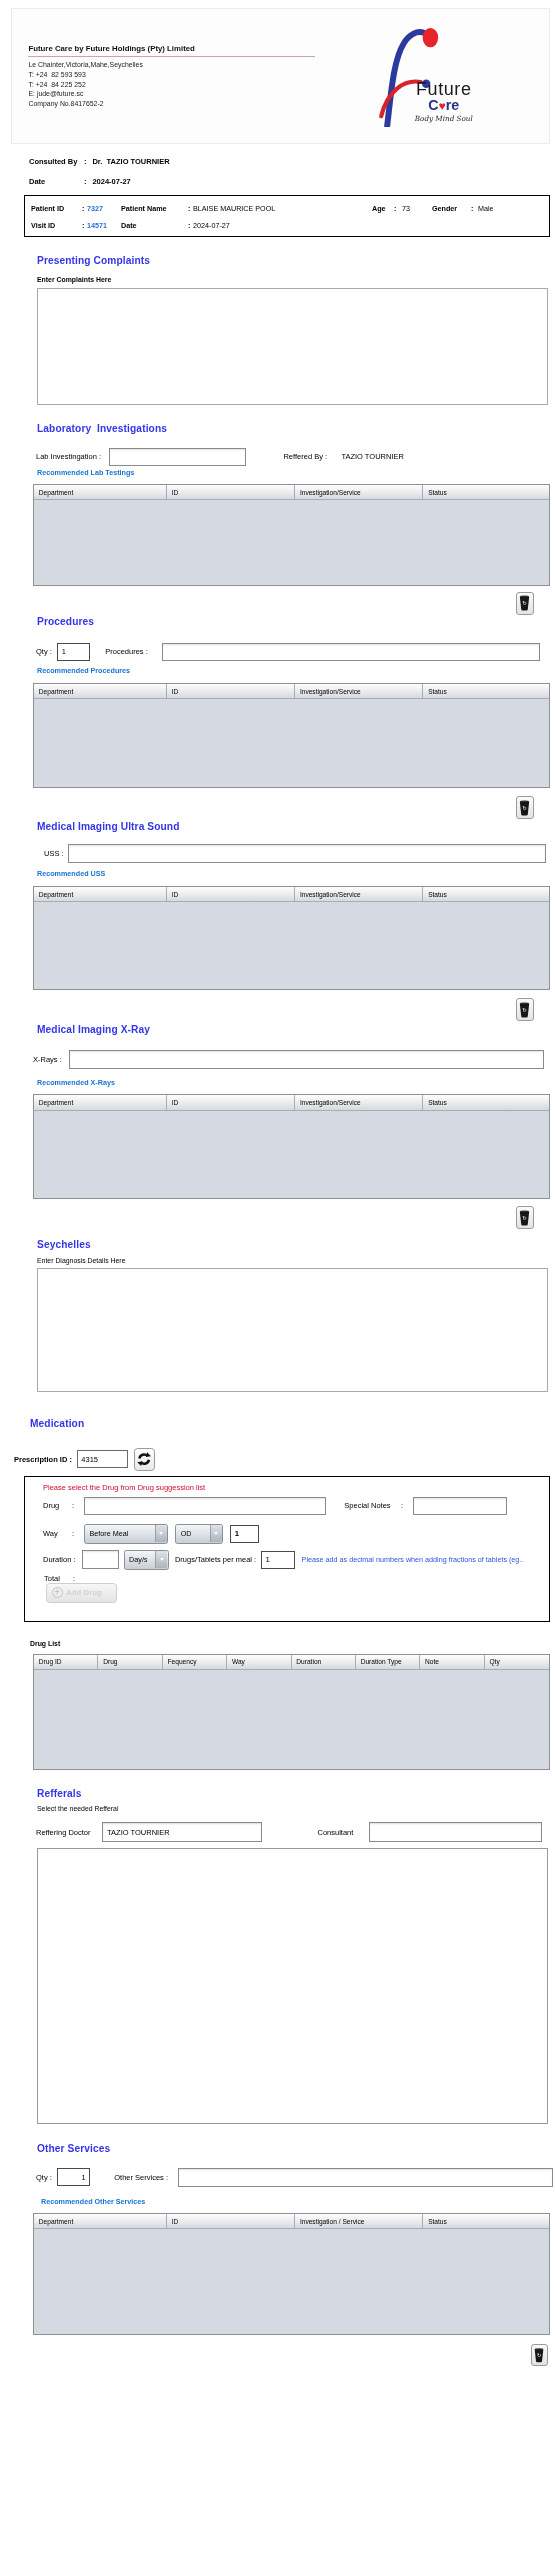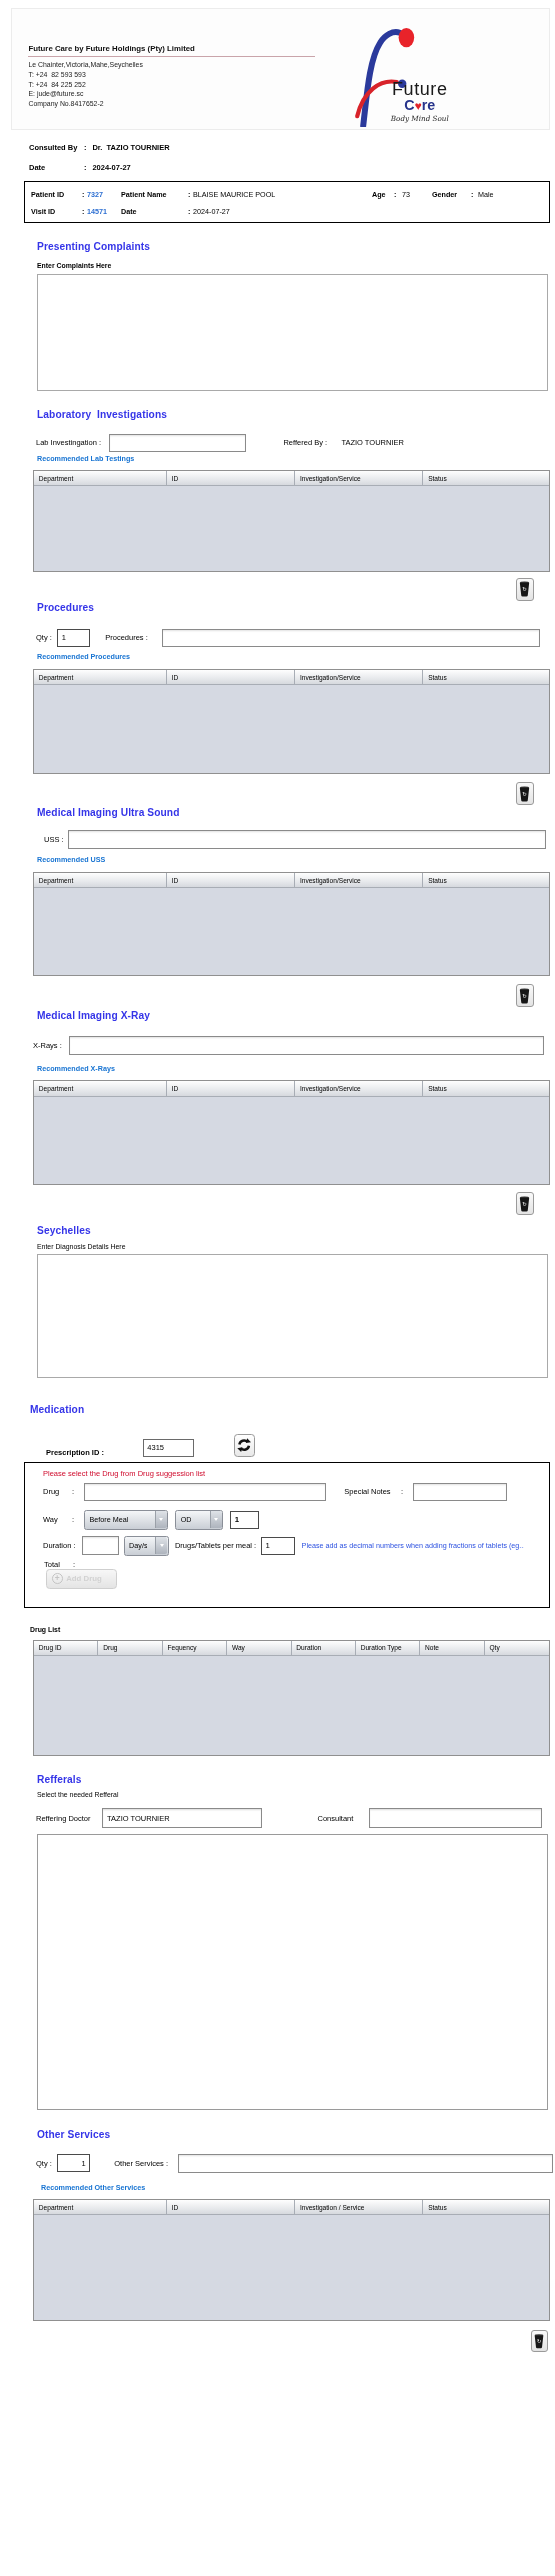--- a/index.html
+++ b/index.html
@@ -1,26 +1,26 @@
 <!DOCTYPE html>
 <html style="font-size:9.6px"><head>
 <meta charset="utf-8">
 <style>
   * { margin:0; padding:0; box-sizing:border-box; }
   body { background:#fff; font-family:"Liberation Sans", sans-serif; }
   .page { width:556px; height:2576px; background:#fff; overflow:hidden; position:relative; }
 
   
-  .header-panel { position:relative; margin:8.4px 6px 0 10.8px; width:539px; height:122px;
+  .header-panel { position:relative; margin:8.4px 6px 0 10.8px; width:539px; height:136px;
                   background:#fdfdfd; border:0.6px solid #ececec; }
   .company-info { position:absolute; left:16.7px; top:35px; width:287px; }
   .company-name { font-size:7.8px; font-weight:bold; color:#111; padding-bottom:2.4px;
                   border-bottom:1.2px solid #c9a4aa; margin-bottom:3.6px; white-space:pre; }
   .company-line { font-size:6.9px; color:#222; line-height:9.6px; white-space:pre; }
-  .logo { position:absolute; right:68px; top:15.5px; width:137px; height:102px; }
+  .logo { position:absolute; right:44px; top:15.5px; width:137px; height:102px; }
   .logo-f { position:absolute; left:0; top:0; }
   .logo-text { position:absolute; left:47px; top:55px; text-align:center; }
   .logo-future { font-size:18px; color:#1a1a1a; letter-spacing:0.6px; line-height:18px; }
   .logo-care { font-size:14.3px; font-weight:bold; color:#27348b; line-height:15.5px; }
   .heart-icon::before { content:"\2665"; color:#e0232a; font-size:12px; }
   .logo-tagline { font-family:"DejaVu Serif", serif; font-style:italic; font-size:7.2px; color:#222; line-height:10.8px; }
 
   
   .consult-row { margin:12.6px 0 0 29px; font-size:7.5px; font-weight:bold; color:#000; display:flex; }
   .consult-row .lbl { width:55px; white-space:pre; }
@@ -58,21 +58,21 @@
   .tbody { background:#d5d9e2; }
 
   
   .trash-row { display:flex; justify-content:flex-end; }
   .trash-btn { width:18.5px; height:23px; border:0.6px solid #9a9a9a; border-radius:3px;
                background:linear-gradient(#fafafa,#e3e3e3); display:flex; align-items:center; justify-content:center; cursor:pointer; }
   .inset-right { padding-right:22px; }
   .edge-right { padding-right:8.4px; }
 
   
-  .presc-row { display:flex; align-items:flex-end; margin-left:46px;gap:34px; }
+  .presc-row { display:flex; align-items:center; margin-left:14px; }
   .presc-label { font-size:7.5px; font-weight:bold; white-space:pre; }
   .presc-input { border:1.2px solid #6a6a6a; width:51px; height:18px; font-size:7.5px; padding:0 3.6px;
                  font-family:"Liberation Sans", sans-serif; margin-left:4.8px; }
   .refresh-btn { width:21.5px; height:23px; margin-left:6px; border:0.6px solid #9a9a9a; border-radius:3.6px;
                  background:linear-gradient(#ffffff,#e8e8e8); display:flex; align-items:center; justify-content:center; cursor:pointer; }
   .med-box { position:relative; margin:4.8px 6px 0 24px; width:526px; height:146px; border:1.2px solid #000; background:#fff; }
   .warn-text { position:absolute; left:18px; top:6px; font-size:7.5px; color:#cf0a2c; white-space:pre; }
   .med-row { position:absolute; display:flex; align-items:center; font-size:7.5px; }
   .med-lbl { white-space:pre; }
   .dropdown { height:20px; border:0.6px solid #8a8f98; border-radius:2.4px; background:linear-gradient(#f4f6f8,#c9ced5);

